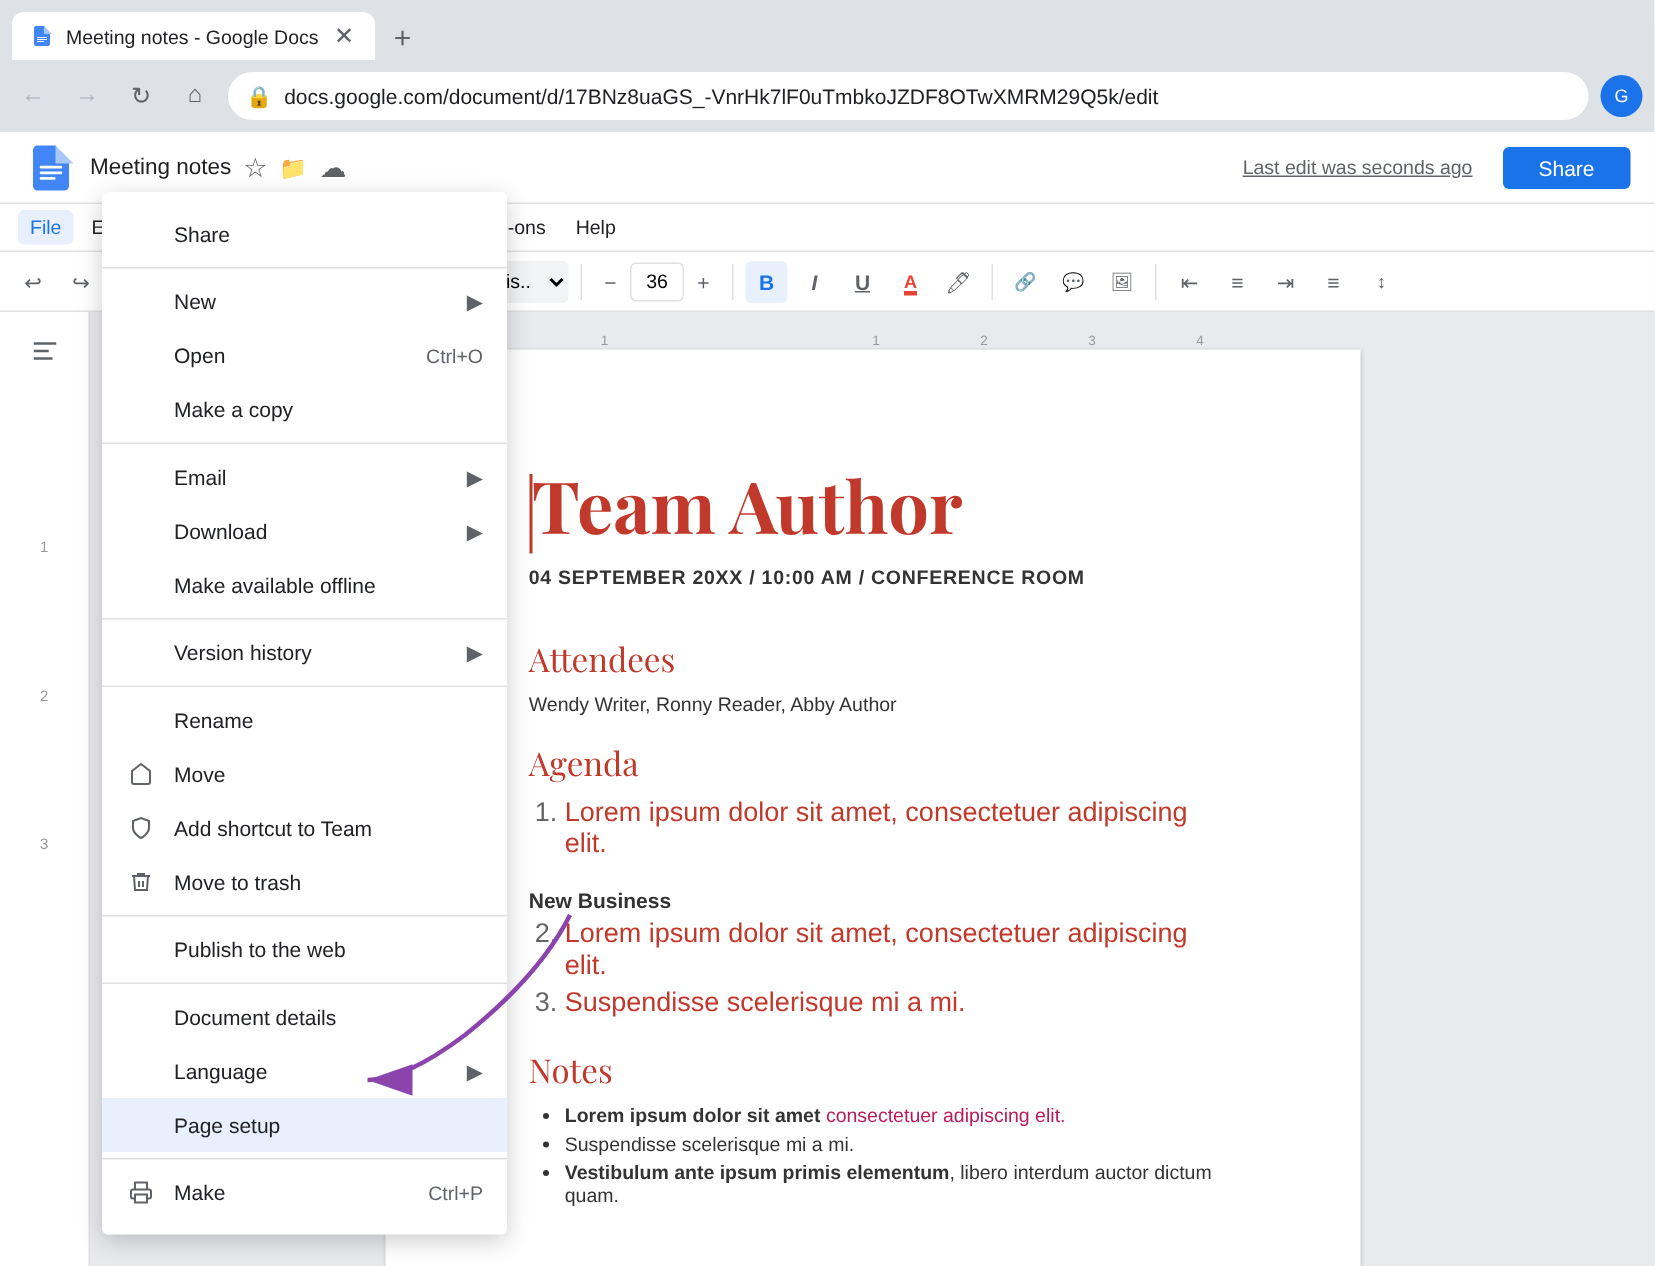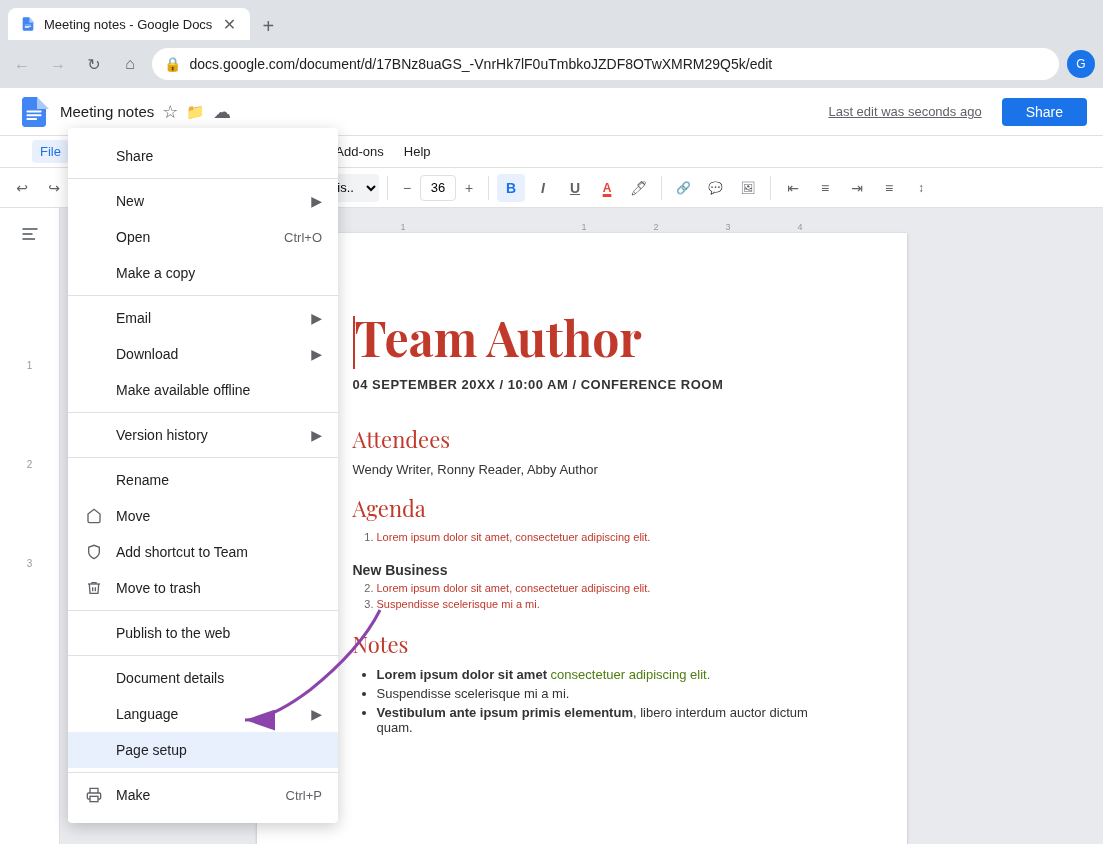--- a/index.html
+++ b/index.html
@@ -26,21 +26,21 @@
 
     
     .app-header { display: flex; align-items: center; padding: 4px 16px; height: 48px; background: #fff; border-bottom: 1px solid #e0e0e0; gap: 8px; }
     .doc-title { font-size: 15px; color: #202124; flex: none; }
     .header-icons { display: flex; gap: 8px; align-items: center; }
     .header-icon { color: #5f6368; font-size: 18px; cursor: pointer; }
     .last-edit { color: #5f6368; font-size: 13px; text-decoration: underline; text-decoration-color: #5f6368; cursor: pointer; margin-left: auto; }
     .share-btn { background: #1a73e8; color: white; border: none; border-radius: 4px; padding: 6px 24px; font-size: 14px; cursor: pointer; margin-left: 12px; }
 
     
-    .menu-bar { display: flex; align-items: center; padding: 0 32px; height: 32px; background: #fff; gap: 4px; border-bottom: 1px solid #e0e0e0; }
+    .menu-bar { display: flex; align-items: center; padding: 0 12px; height: 32px; background: #fff; gap: 4px; border-bottom: 1px solid #e0e0e0; }
     .menu-item { padding: 4px 8px; font-size: 13px; color: #202124; cursor: pointer; border-radius: 4px; }
     .menu-item.active { background: #e8f0fe; color: #1a73e8; }
 
     
     .toolbar { display: flex; align-items: center; padding: 4px 8px; height: 40px; background: #fff; border-bottom: 1px solid #e0e0e0; gap: 4px; overflow: hidden; }
     .toolbar-btn { width: 28px; height: 28px; display: flex; align-items: center; justify-content: center; border-radius: 4px; cursor: pointer; color: #5f6368; font-size: 14px; }
     .toolbar-separator { width: 1px; height: 24px; background: #e0e0e0; margin: 0 4px; }
     .toolbar-select { border: none; background: #f1f3f4; border-radius: 4px; padding: 4px 8px; font-size: 13px; cursor: pointer; height: 28px; }
     .font-size-control { display: flex; align-items: center; gap: 2px; }
     .font-size-btn { width: 22px; height: 22px; display: flex; align-items: center; justify-content: center; border-radius: 4px; cursor: pointer; font-size: 14px; color: #5f6368; }
@@ -60,21 +60,21 @@
     
     .ruler { width: 650px; height: 24px; background: #fff; border-bottom: 1px solid #e0e0e0; display: flex; align-items: flex-end; padding: 0 72px; position: relative; margin-bottom: 0; }
 
     
     .doc-page { width: 650px; background: #fff; min-height: 700px; padding: 72px 96px; box-shadow: 0 1px 3px rgba(0,0,0,0.2); }
     .doc-title-heading { font-family: 'Playfair Display', Georgia, serif; font-size: 48px; color: #c0392b; font-weight: bold; margin-bottom: 8px; }
     .doc-subtitle { font-size: 13px; font-weight: bold; color: #333; margin-bottom: 32px; letter-spacing: 0.5px; }
     .section-heading { font-family: 'Playfair Display', Georgia, serif; font-size: 22px; color: #c0392b; margin-bottom: 8px; }
     .section-body { font-size: 13px; color: #333; margin-bottom: 16px; }
     .subsection-heading { font-size: 14px; font-weight: bold; color: #333; margin-bottom: 4px; }
-    .doc-list { margin-left: 24px; font-size: 11px; color: #666; }
+    .doc-list { margin-left: 24px; font-size: 18px; color: #666; }
     .doc-list li { margin-bottom: 4px; }
     .doc-list li a { color: #c0392b; text-decoration: none; }
     .bullet-list { list-style: disc; margin-left: 24px; font-size: 13px; }
     .bullet-list li { margin-bottom: 4px; color: #333; }
     .bullet-list li a { color: #c0392b; text-decoration: none; }
     .red-cursor { display: inline-block; width: 2px; height: 1.1em; background: #c0392b; vertical-align: text-bottom; }
 
     
     .overlay { position: absolute; top: 0; left: 0; width: 100%; height: 100%; z-index: 100; pointer-events: none; }
     .dropdown-menu { pointer-events: all; position: absolute; top: 128px; left: 68px; width: 270px; background: #fff; border-radius: 4px; box-shadow: 0 4px 16px rgba(0,0,0,0.2); padding: 6px 0; z-index: 200; }
@@ -240,21 +240,21 @@
         </ol>
         <br>
         <div class="subsection-heading">New Business</div>
         <ol class="doc-list" start="2">
           <li><a href="#" style="color:#c0392b; text-decoration:none;">Lorem ipsum dolor sit amet, consectetuer adipiscing elit.</a></li>
           <li><a href="#" style="color:#c0392b; text-decoration:none;">Suspendisse scelerisque mi a mi.</a></li>
         </ol>
         <br>
         <div class="section-heading">Notes</div>
         <ul class="bullet-list">
-          <li><strong>Lorem ipsum dolor sit amet</strong> <a href="#" style="color:#4d7c0f; text-decoration:none;">consectetuer adipiscing elit.</a></li>
+          <li><strong>Lorem ipsum dolor sit amet</strong> <a href="#" style="color:#be185d; text-decoration:none;">consectetuer adipiscing elit.</a></li>
           <li><span>Suspendisse scelerisque mi a mi.</span></li>
           <li><strong>Vestibulum ante ipsum primis elementum</strong>, libero interdum auctor dictum quam.</li>
         </ul>
       </div>
     </div>
   </div>
 </div>
 
 <div class="overlay">
   <div class="dropdown-menu">

